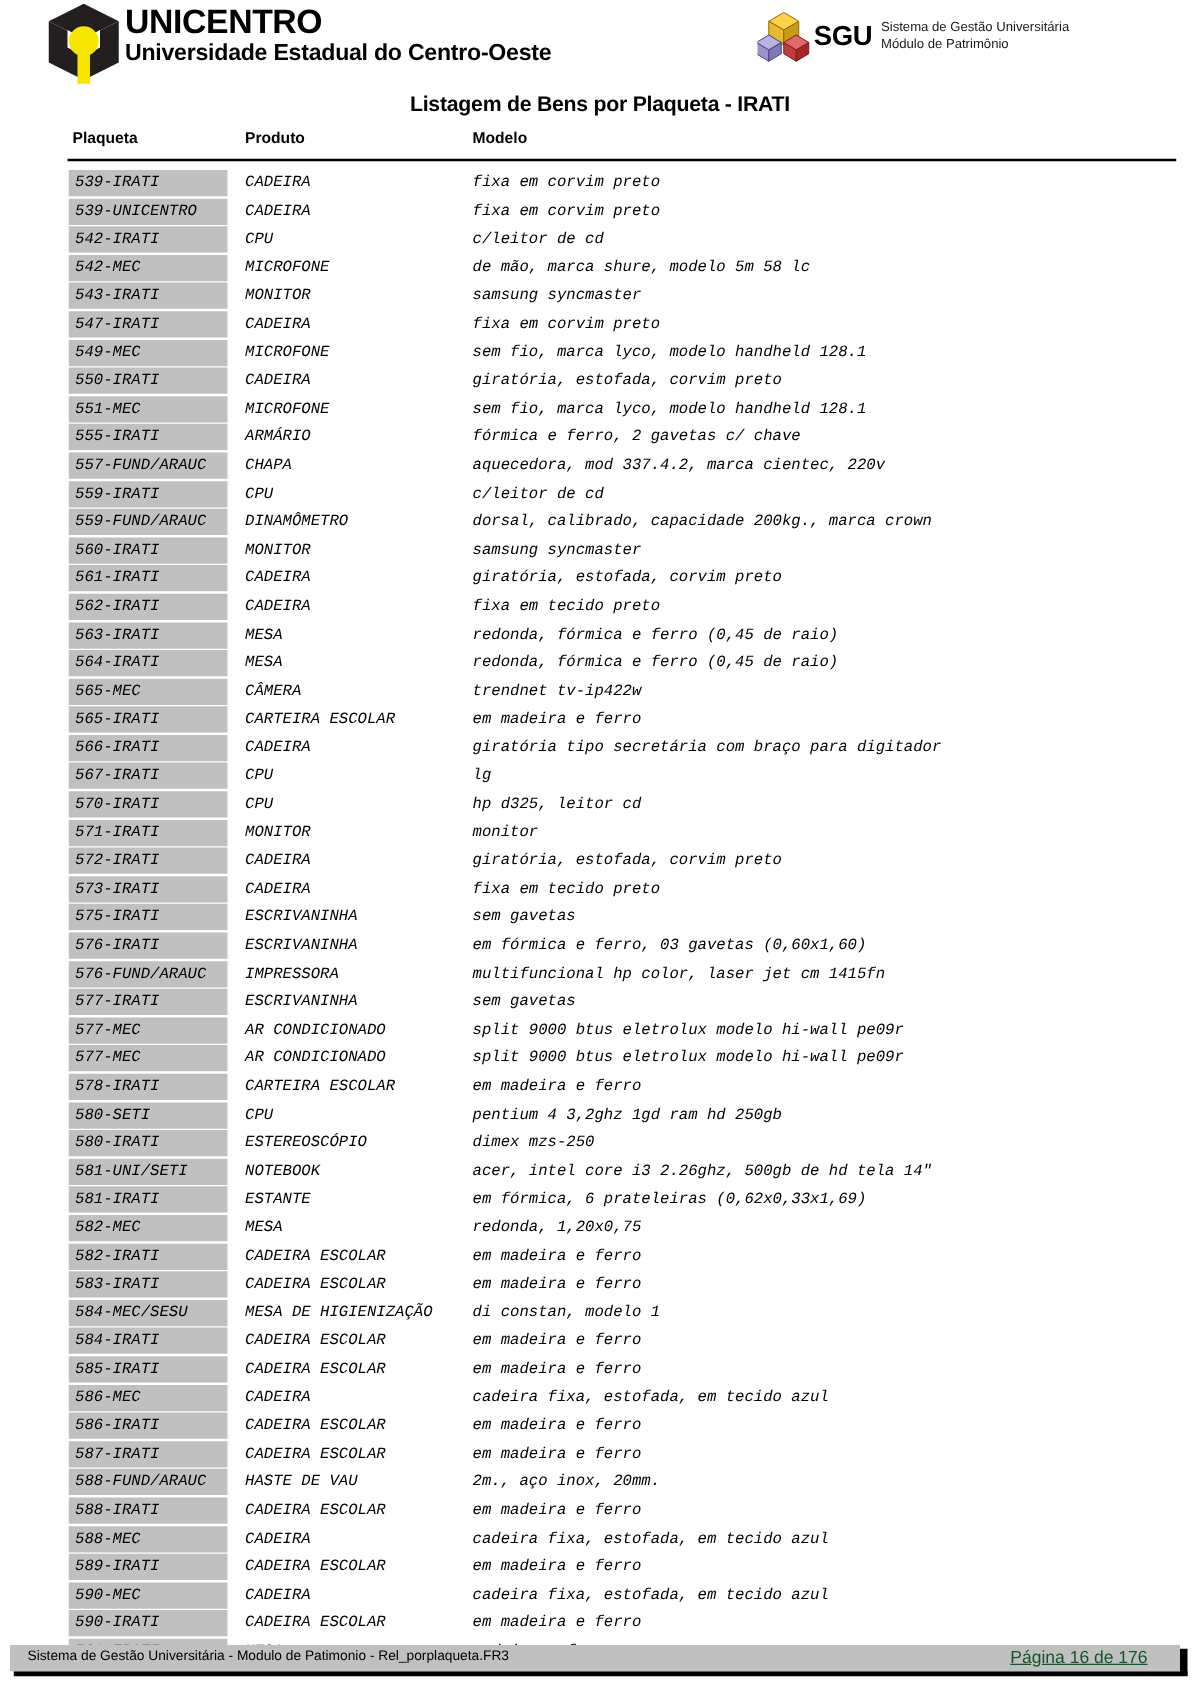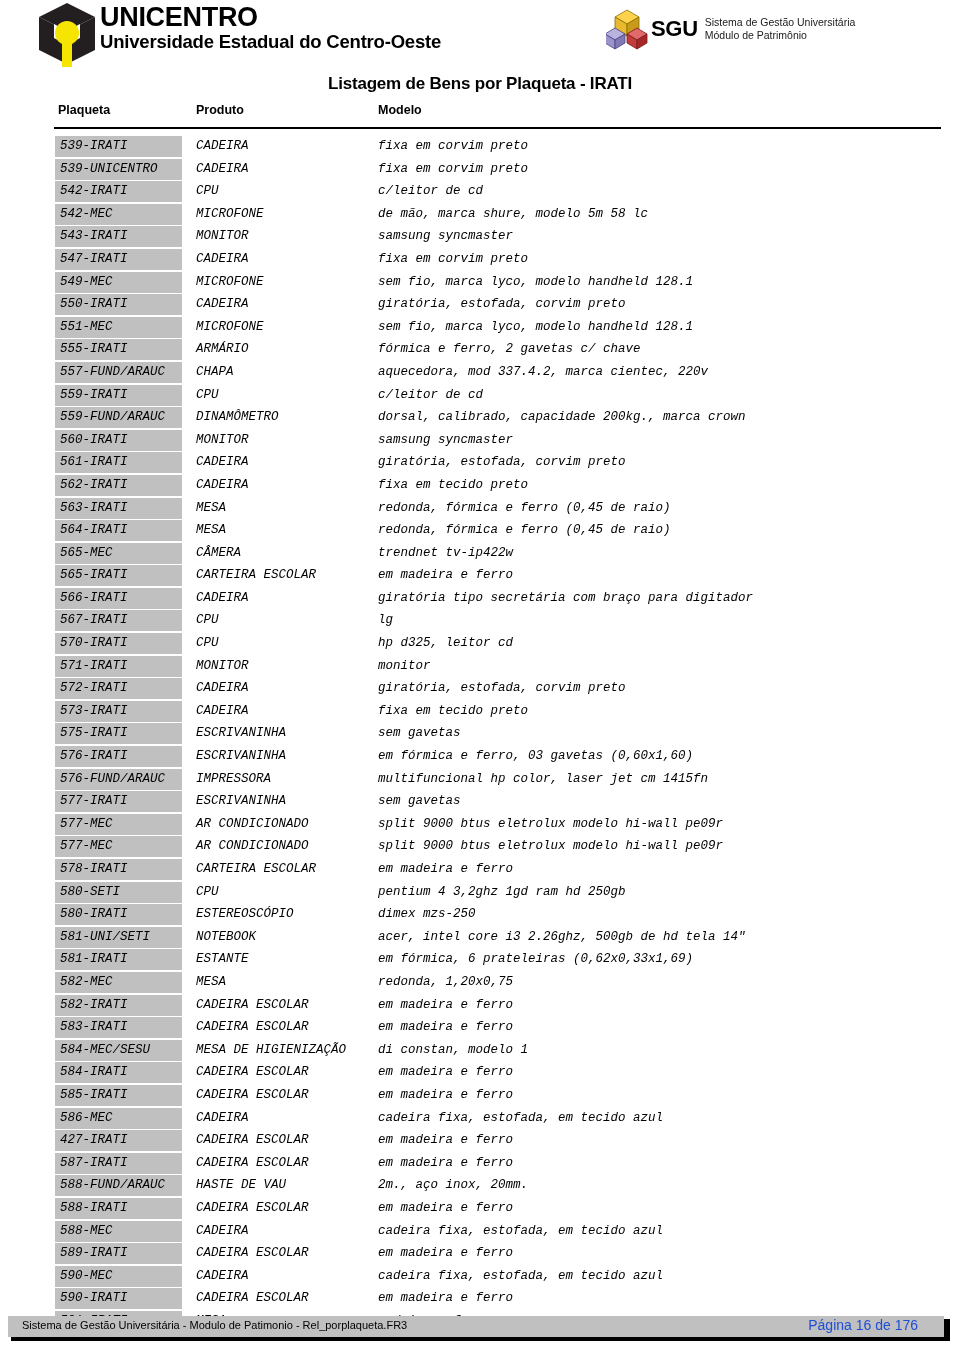--- a/index.html
+++ b/index.html
@@ -213,22 +213,23 @@
     top: 3px;
     font-size: 11px;
     color: #000;
     white-space: nowrap;
   }
   .footer-right {
     position: absolute;
     right: 26px;
     top: 1px;
     font-size: 14px;
-    color: #1d4ed8;
-    white-space: nowrap;
+    color: #14532d;
+    white-space: nowrap;
+    text-decoration: underline;
   }
 </style>
 </head>
 <body>
 
 <div class="header">
 
   <div class="logo-block">
     <div class="uni-mark">
       <svg width="62" height="66" viewBox="0 0 62 66">
@@ -500,21 +501,21 @@
       <div class="cell-plaqueta">585-IRATI</div>
       <div class="cell-produto">CADEIRA ESCOLAR</div>
       <div class="cell-modelo">em madeira e ferro</div>
     </div>
     <div class="row">
       <div class="cell-plaqueta">586-MEC</div>
       <div class="cell-produto">CADEIRA</div>
       <div class="cell-modelo">cadeira fixa, estofada, em tecido azul</div>
     </div>
     <div class="row">
-      <div class="cell-plaqueta">427-IRATI</div>
+      <div class="cell-plaqueta">586-IRATI</div>
       <div class="cell-produto">CADEIRA ESCOLAR</div>
       <div class="cell-modelo">em madeira e ferro</div>
     </div>
     <div class="row">
       <div class="cell-plaqueta">587-IRATI</div>
       <div class="cell-produto">CADEIRA ESCOLAR</div>
       <div class="cell-modelo">em madeira e ferro</div>
     </div>
     <div class="row">
       <div class="cell-plaqueta">588-FUND/ARAUC</div>

